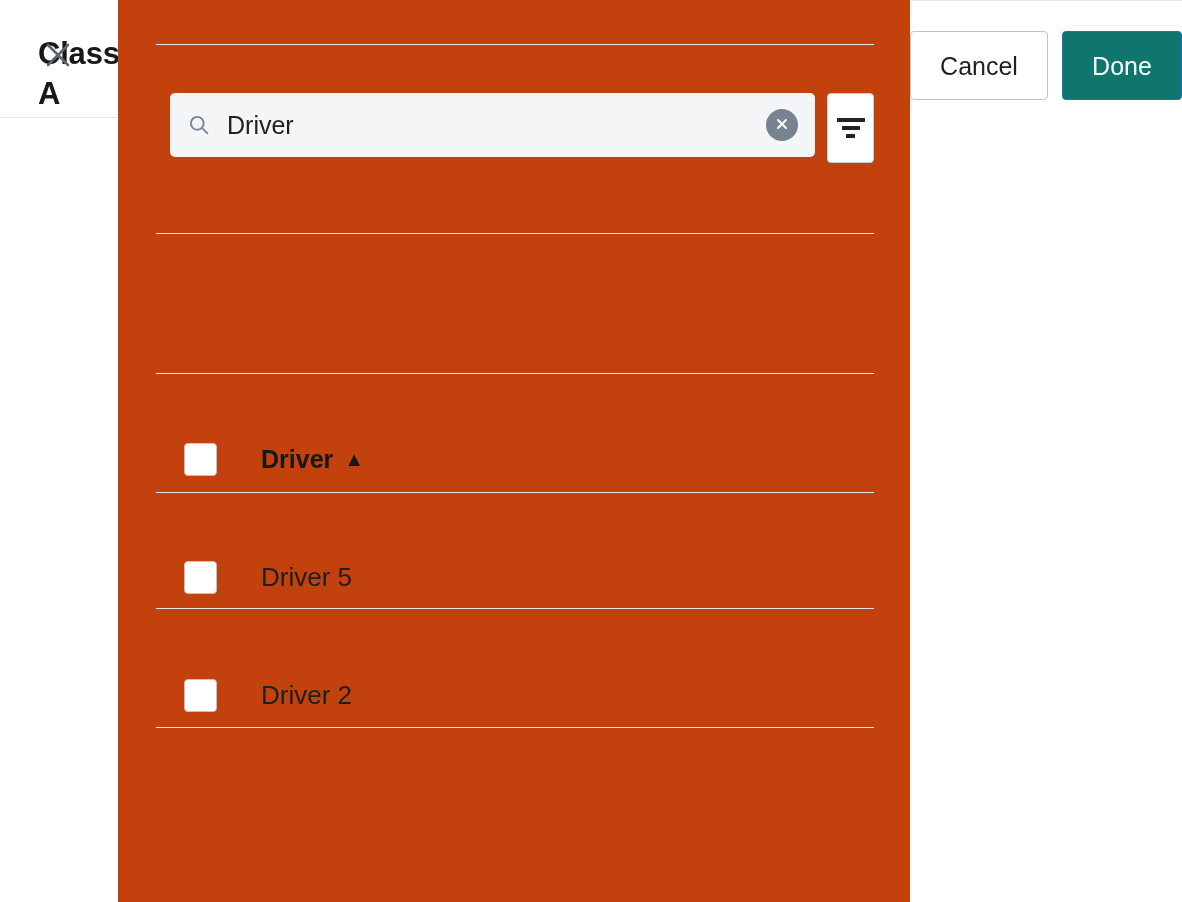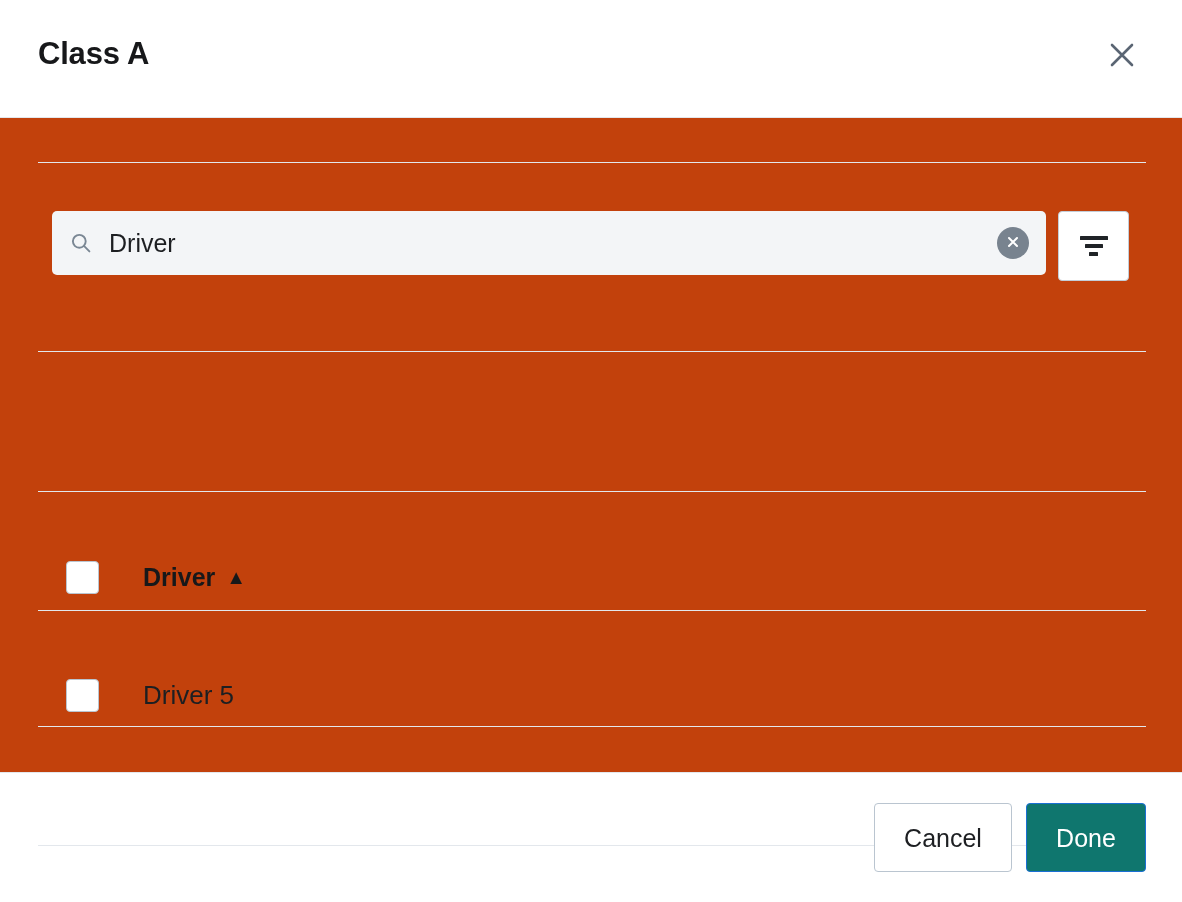--- a/index.html
+++ b/index.html
@@ -12,21 +12,21 @@
     background: #ffffff;
     font-family: "Liberation Sans", sans-serif;
     color: #202327;
     overflow: hidden;
   }
   .dialog {
     position: relative;
     width: 1182px;
     height: 902px;
     display: flex;
-    flex-direction: column;
+    flex-direction: row;
     background: #ffffff;
   }
 
   
   .dialog-header {
     position: relative;
     height: 118px;
     flex: 0 0 118px;
     border-bottom: 1px solid #e3e7ec;
     box-sizing: border-box;
@@ -212,21 +212,20 @@
   
   .dialog-footer {
     position: relative;
     flex: 0 0 130px;
     height: 130px;
     border-top: 1px solid #e3e7ec;
     box-sizing: border-box;
     display: flex;
     align-items: center;
     justify-content: flex-end;
-    padding-right: 36px;
     gap: 14px;
   }
   .btn {
     font-family: "Liberation Sans", sans-serif;
     font-size: 25px;
     line-height: 28px;
     border-radius: 4px;
     cursor: pointer;
     display: flex;
     align-items: center;
@@ -306,20 +305,24 @@
           <span>Driver</span>
           <span class="sort-arrow">▲</span>
         </div>
       </div>
 
       <div class="list-row">
         <div class="checkbox"></div>
         <div class="row-label">Driver 5</div>
       </div>
 
+      <div class="list-row">
+        <div class="checkbox"></div>
+        <div class="row-label">Driver 2</div>
+      </div>
 
     </div>
 
     <div class="rule rule-row1"></div>
     <div class="rule rule-row2"></div>
     <div class="rule" style="top:727px;"></div>
 
   </div>
 
   <div class="dialog-footer">

